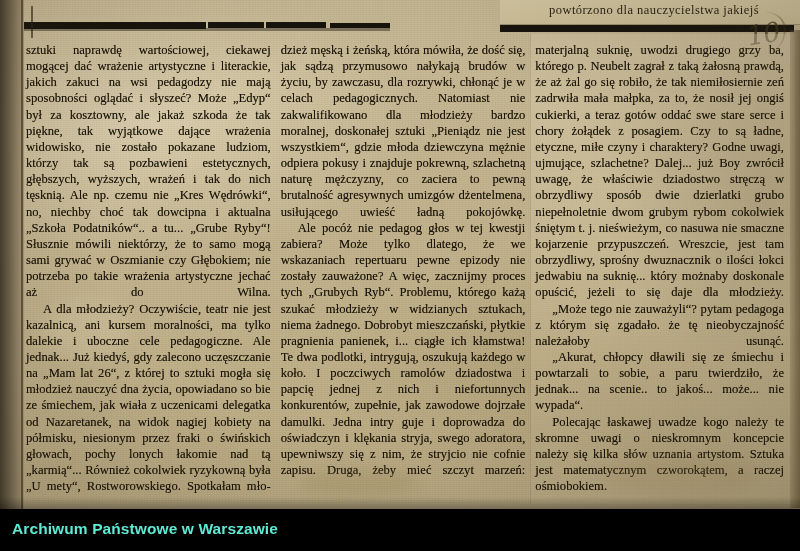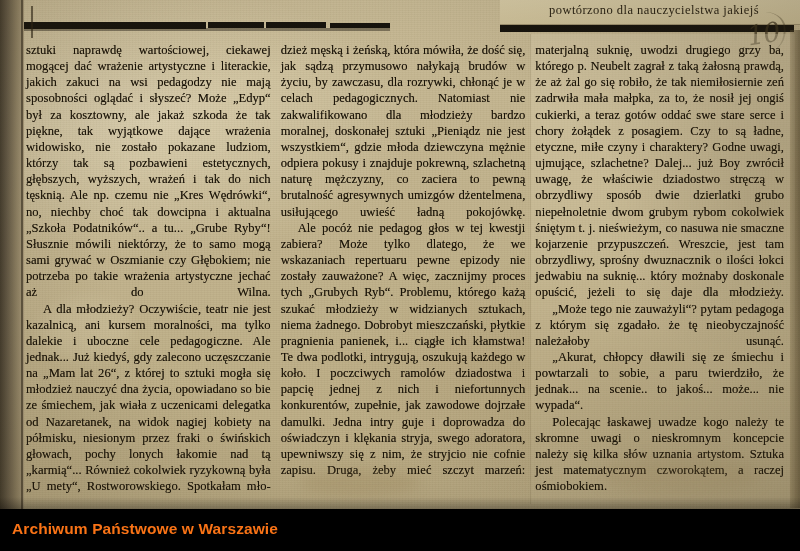--- a/index.html
+++ b/index.html
@@ -162,21 +162,21 @@
     left: 0; bottom: 0;
     width: 800px; height: 42px;
     background: #000000;
   }
   .banner .btext {
     position: absolute;
     left: 12px; top: 11px;
     font-family: "Liberation Sans", "DejaVu Sans", sans-serif;
     font-size: 15.5px;
     font-weight: bold;
-    color: #f97316;
+    color: #5eead4;
     letter-spacing: .1px;
   }
   .banner-fade {
     position: absolute; left: 0; bottom: 42px; width: 800px; height: 12px;
     background: linear-gradient(180deg, rgba(0,0,0,0) 0%, rgba(0,0,0,0.30) 100%);
   }
 
   
   .blotch { position: absolute; border-radius: 50%; pointer-events: none; }
   .b1 { left: 300px; top: 470px; width: 120px; height: 26px; background: rgba(150,128,82,0.22); filter: blur(6px); }

